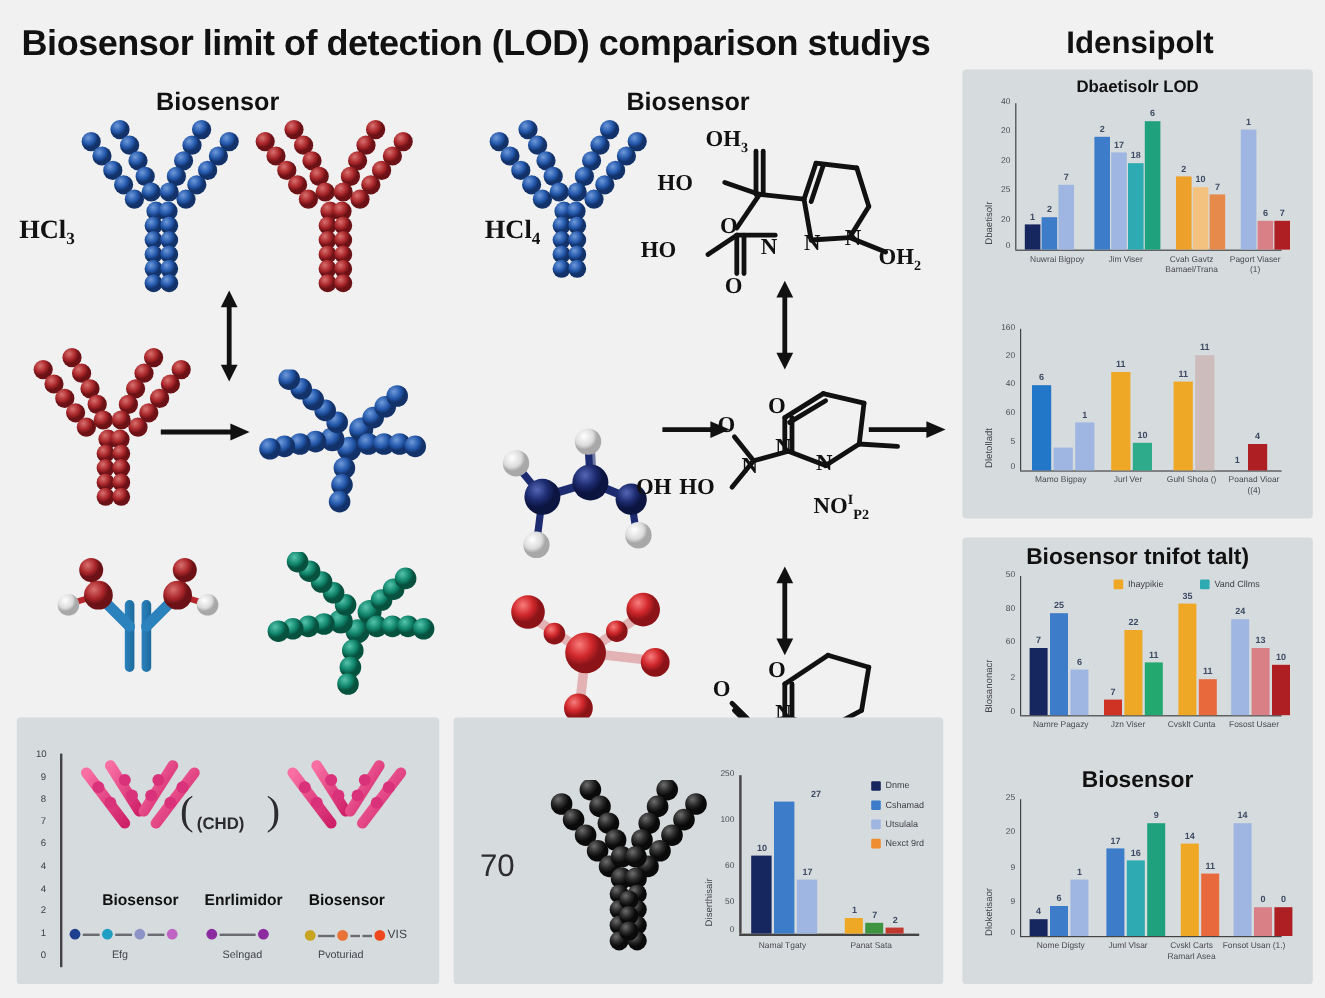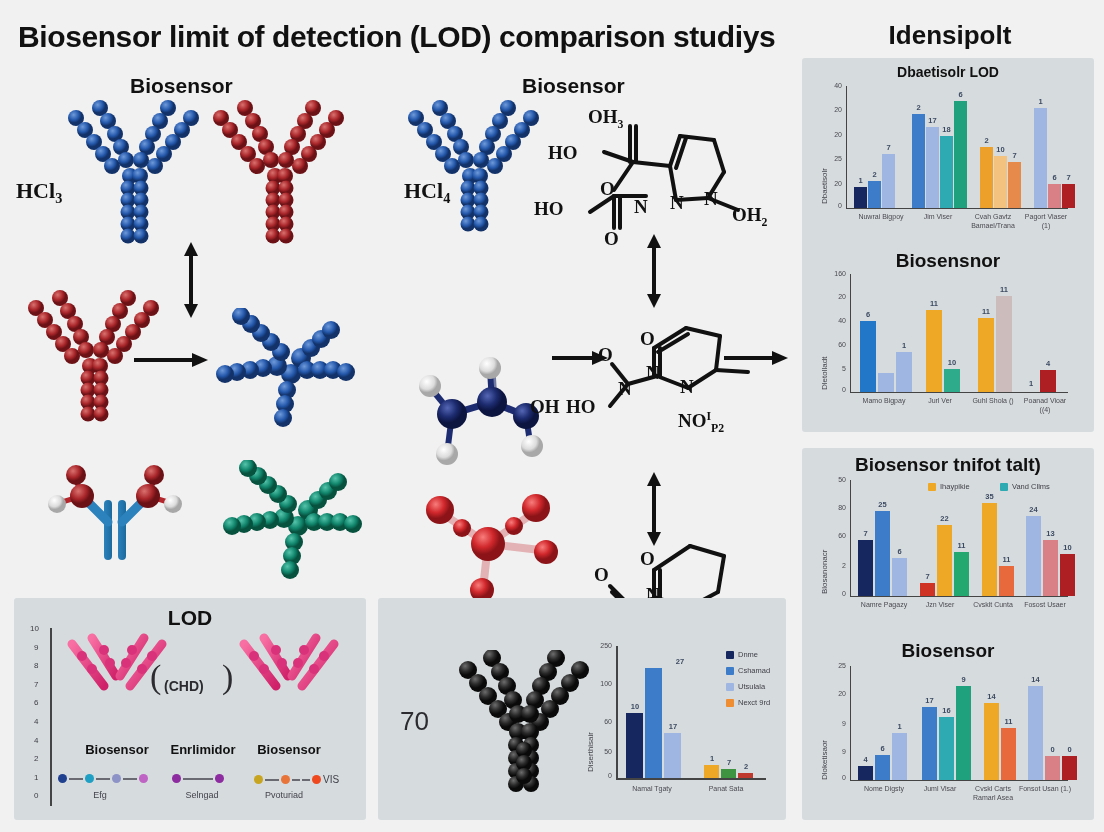--- a/index.html
+++ b/index.html
@@ -537,21 +537,20 @@
       <div class="chem-txt" style="left:54px;top:84px;font-size:19px;">N</div>
       <div class="chem-txt" style="left:88px;top:96px;font-size:19px;">N</div>
       <div class="chem-txt" style="left:2px;top:64px;font-size:19px;">O</div>
       <div class="chem-txt" style="left:24px;top:126px;font-size:19px;">O</div>
       <div class="chem-txt" style="left:-36px;top:106px;font-size:19px;">HO</div>
       <div class="chem-txt" style="left:124px;top:118px;font-size:19px;">NCH</div>
     </div>
   </div>
 
   <div class="panel" style="left:14px;top:598px;width:352px;height:222px;">
-    <div class="panel-inner-title" style="top:8px;font-size:21px;">LOD</div>
 
     <div class="axis-line" style="left:36px;top:30px;width:1.5px;height:178px;"></div>
     <div class="lod-axis-lbl" style="left:16px;top:26px;">10</div>
     <div class="lod-axis-lbl" style="left:20px;top:45px;">9</div>
     <div class="lod-axis-lbl" style="left:20px;top:63px;">8</div>
     <div class="lod-axis-lbl" style="left:20px;top:82px;">7</div>
     <div class="lod-axis-lbl" style="left:20px;top:100px;">6</div>
     <div class="lod-axis-lbl" style="left:20px;top:119px;">4</div>
     <div class="lod-axis-lbl" style="left:20px;top:138px;">4</div>
     <div class="lod-axis-lbl" style="left:20px;top:156px;">2</div>
@@ -790,21 +789,20 @@
         <div class="bar" style="left:212px;width:13px;height:24px;background:#ad1f22;"></div>
         <div class="bar-val" style="left:209px;bottom:26px;width:19px;">7</div>
       </div>
 
       <div class="cat-lbl" style="left:50px;top:130px;width:58px;">Nuwrai Bigpoy</div>
       <div class="cat-lbl" style="left:110px;top:130px;width:52px;">Jim Viser</div>
       <div class="cat-lbl" style="left:164px;top:130px;width:54px;">Cvah Gavtz Bamael/Trana</div>
       <div class="cat-lbl" style="left:218px;top:130px;width:52px;">Pagort Viaser (1)</div>
     </div>
 
-    <div class="panel-inner-title" style="top:192px;font-size:19px;">Biosensnor</div>
     <div class="chart" style="left:0;top:214px;width:292px;height:160px;">
       <div class="y-title" style="left:18px;top:118px;">Dletolladt</div>
       <div class="axis-line" style="left:48px;top:2px;width:1.2px;height:118px;"></div>
       <div class="axis-line" style="left:48px;top:120px;width:218px;height:1.2px;"></div>
 
       <div class="tick-lbl" style="left:20px;top:-2px;width:24px;">160</div>
       <div class="tick-lbl" style="left:20px;top:21px;width:24px;">20</div>
       <div class="tick-lbl" style="left:20px;top:45px;width:24px;">40</div>
       <div class="tick-lbl" style="left:20px;top:69px;width:24px;">60</div>
       <div class="tick-lbl" style="left:20px;top:93px;width:24px;">5</div>

